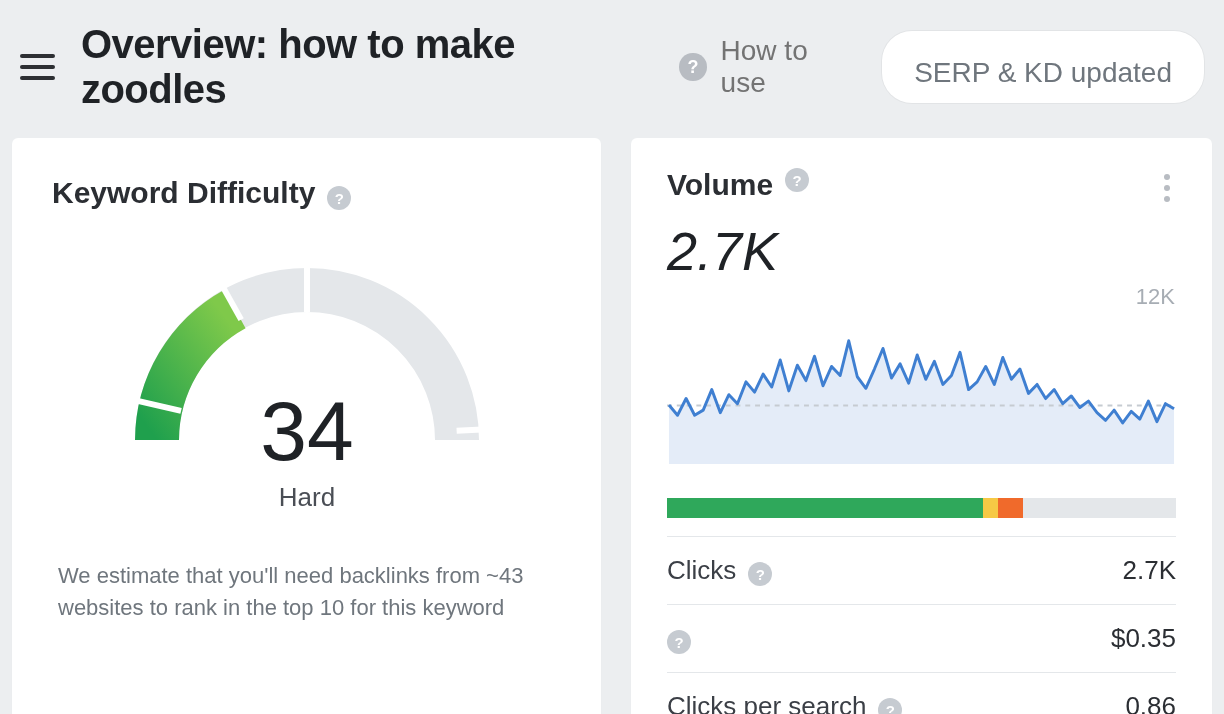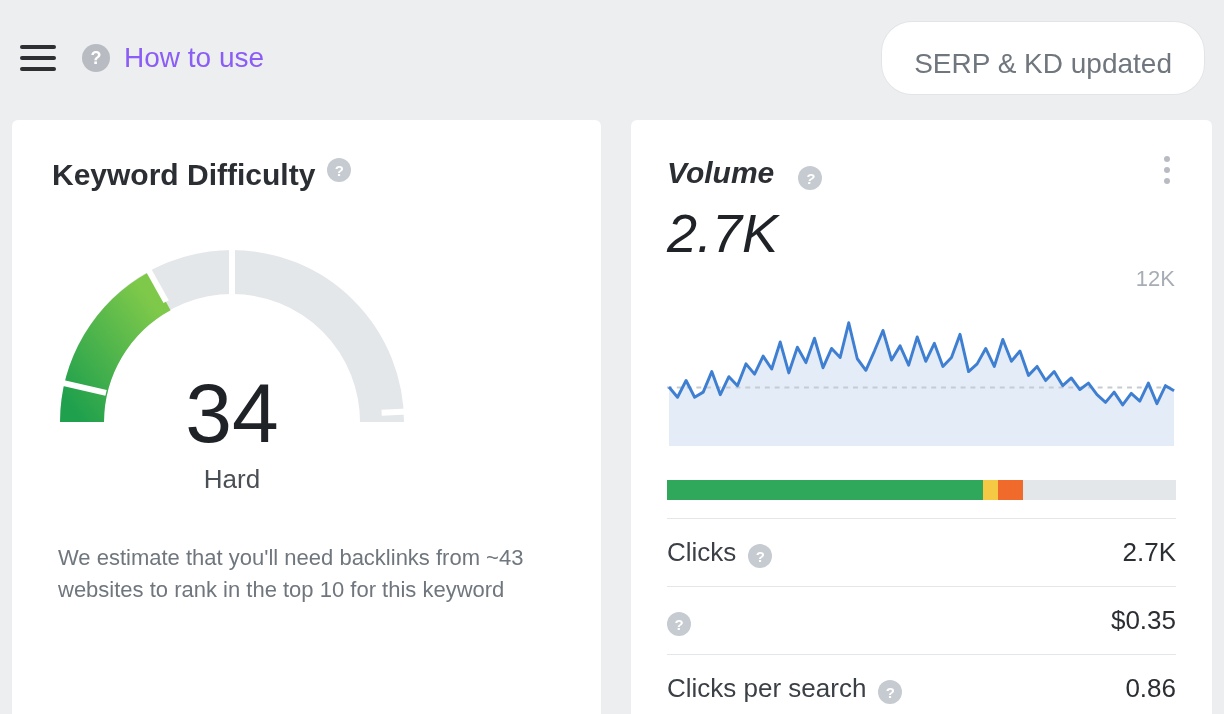--- a/index.html
+++ b/index.html
@@ -62,21 +62,21 @@
     width: 24px;
     height: 24px;
     border-radius: 50%;
     background: #c6cbd1;
     color: #fff;
     font-weight: 700;
     font-size: 15px;
   }
   .how-to-use {
     font-size: 28px;
-    color: #8b5cf6;
+    color: #737373;
   }
   .serp-pill {
     margin-left: auto;
     background: #fff;
     border-radius: 30px;
     padding: 26px 32px 14px 32px;
     font-size: 28px;
     color: #6f767d;
     white-space: nowrap;
     box-shadow: 0 0 0 1px rgba(0,0,0,0.04);
@@ -90,32 +90,33 @@
     background: #fff;
     border-radius: 6px;
     box-shadow: 0 1px 1px rgba(0,0,0,0.05);
     flex: 1;
     min-width: 0;
   }
   .card-kd { padding: 38px 40px 40px 40px; text-align: center; }
   .card-volume { padding: 30px 36px 16px 36px; }
   .card-header {
     display: flex;
-    align-items: flex-start;
+    align-items: flex-end;
     gap: 12px;
     text-align: left;
   }
   .card-header h2 {
     font-size: 30px;
     font-weight: 700;
     color: #2b2e33;
   }
   .kd-gauge-wrap {
     margin-top: 40px;
     display: flex;
+    justify-content: center;
   }
   .kd-gauge { width: 360px; height: 280px; }
   .kd-value {
     font-size: 84px;
     font-weight: 400;
     fill: #1f2226;
     text-anchor: middle;
   }
   .kd-label-g {
     font-size: 26px;
@@ -125,23 +126,22 @@
   .kd-estimate {
     margin-top: 30px;
     font-size: 22px;
     line-height: 1.45;
     color: #6f767d;
     text-align: left;
     padding: 0 6px;
   }
   .vol-header-row {
     display: flex;
-    align-items: flex-end;
-    gap: 24px;
-    font-style: italic;
+    align-items: flex-start;
+    gap: 12px;
   }
   .vol-header-row .kebab {
     margin-left: auto;
     display: flex;
     flex-direction: column;
     gap: 5px;
     padding: 6px;
     cursor: pointer;
   }
   .kebab span {
@@ -193,20 +193,21 @@
 </style>
 </head>
 <body>
 
 <div class="topbar">
   <div class="hamburger">
     <span></span>
       <span></span>
       <span></span>
   </div>
+  <div class="page-title">Overview: how to make zoodles</div>
   <div class="help-cluster">
     <span class="info-icon">?</span>
     <span class="how-to-use">How to use</span>
   </div>
   <div class="serp-pill">SERP &amp; KD updated</div>
 </div>
 
 <div class="cards">
 
   <div class="card card-kd">

